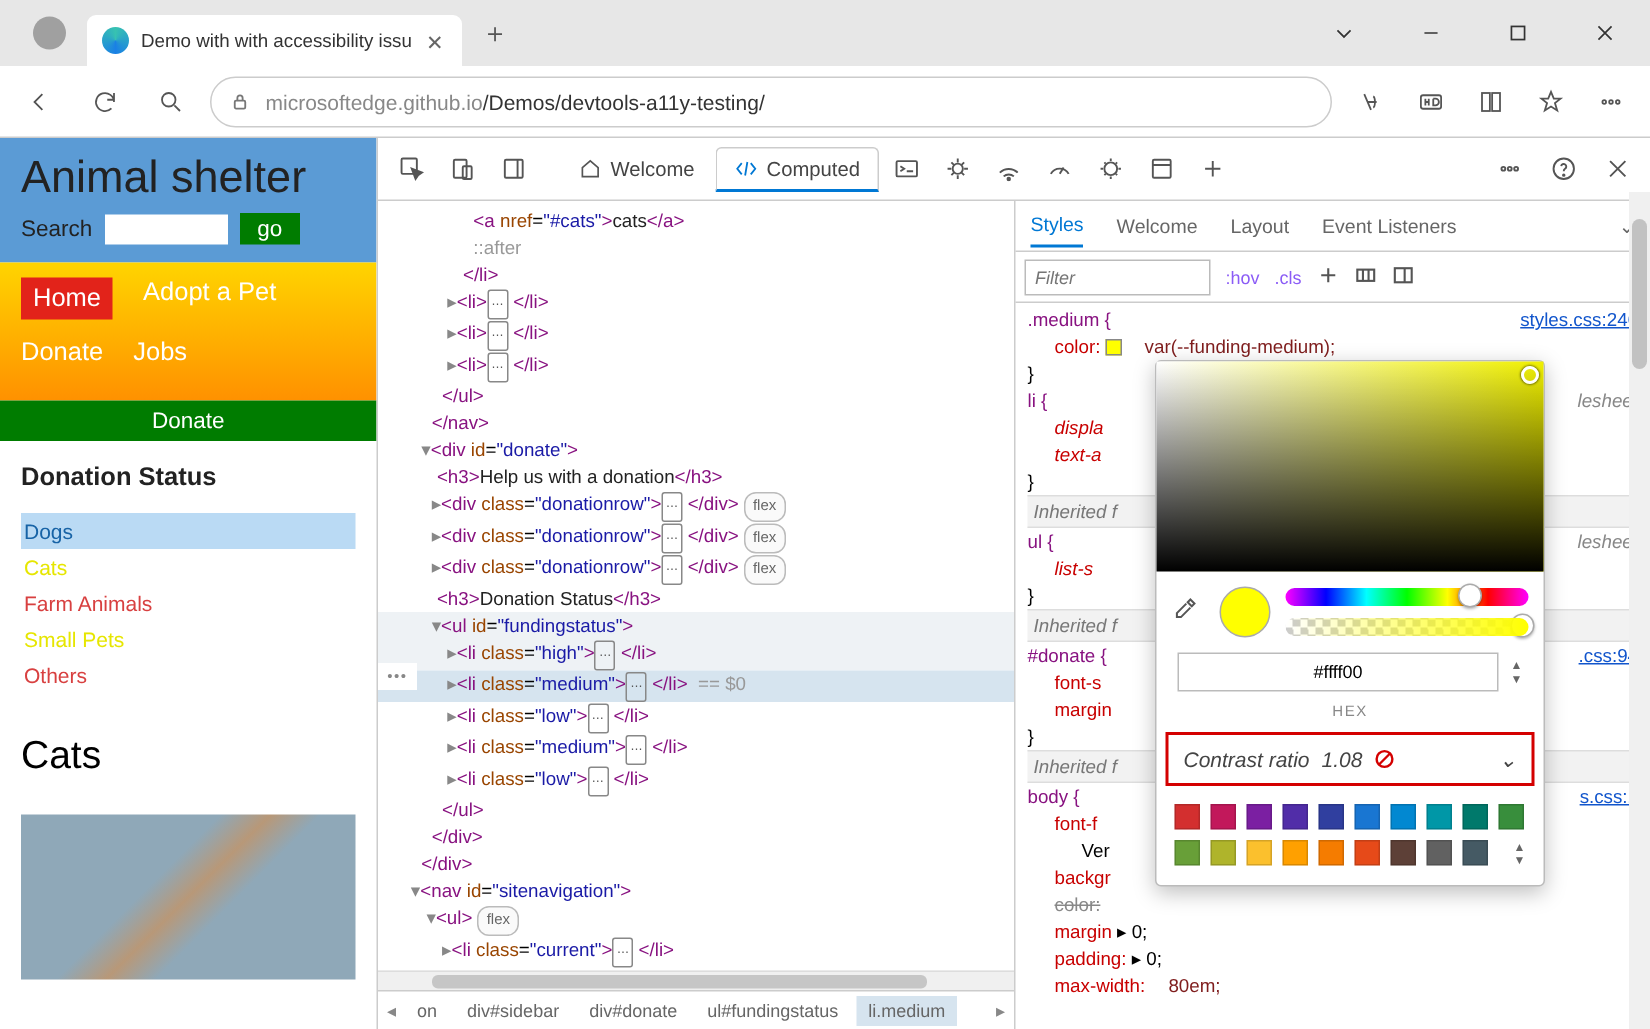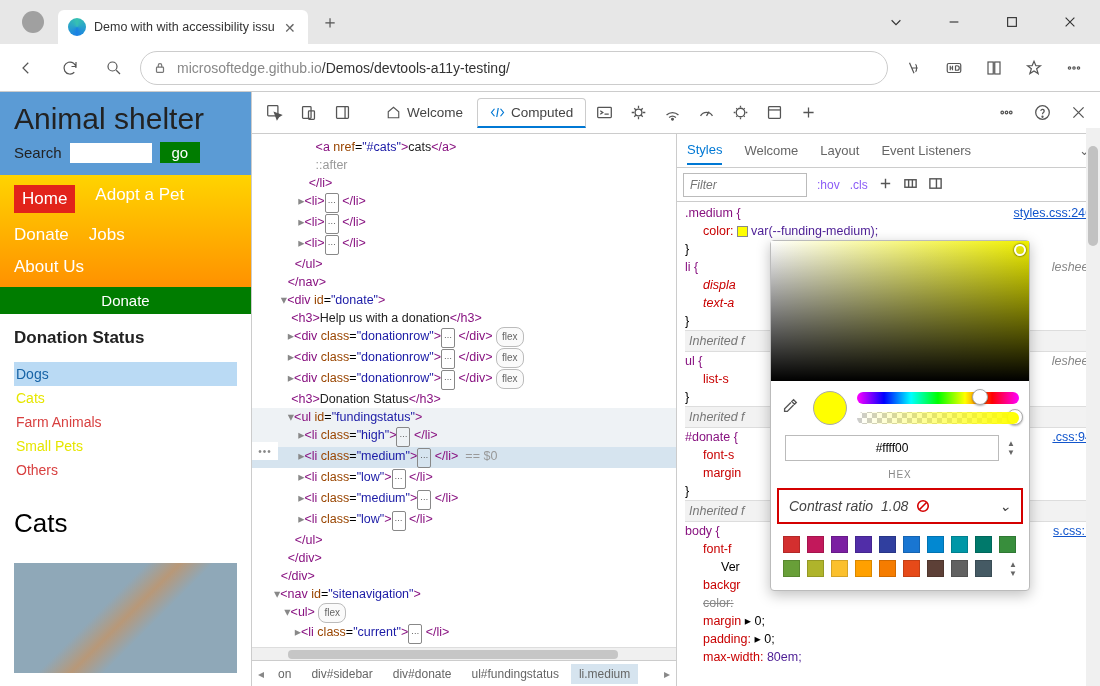--- a/index.html
+++ b/index.html
@@ -98,21 +98,21 @@
 .sfilterrow{height:34px;border-bottom:1px solid #ccc;display:flex;align-items:center;padding:0 6px;gap:10px;font-size:12px;}
 .sfilterrow input{width:124px;height:24px;border:1px solid #bbb;padding:0 6px;font-size:12px;font-style:italic;color:#888;}
 .sfilterrow .seg{color:#8b5cf6;cursor:pointer;}
 .sfilterrow svg{width:15px;height:15px;stroke:#555;fill:none;stroke-width:1.5;}
 .rules{flex:1;font-family:Consolas,monospace;font-size:12.5px;line-height:18px;overflow:hidden;padding:2px 8px;}
 .rule-hd{display:flex;justify-content:space-between;}
 .sel-txt{color:#881280;}
 .link{color:#1155cc;text-decoration:underline;cursor:pointer;}
 .prop{padding-left:18px;}
 .prop .pn{color:#c80000;}
-.prop .pv{color:#4c1d95;}
+.prop .pv{color:#7f1d1d;margin-left:12px;}
 .swatch{display:inline-block;width:11px;height:11px;border:1px solid #888;vertical-align:middle;margin-right:3px;}
 .inh{background:#f2f2f2;border-top:1px solid #ddd;border-bottom:1px solid #ddd;padding:1px 4px;color:#777;font-style:italic;}
 .prop .strike{text-decoration:line-through;color:#888;}
 
 
 .picker{position:absolute;left:770px;top:240px;width:260px;background:#fff;border:1px solid #bbb;box-shadow:0 4px 14px rgba(0,0,0,.25);border-radius:4px;z-index:20;}
 .sat{height:140px;background:linear-gradient(to top,#000,transparent),linear-gradient(to right,#fff,#f0f000);position:relative;}
 .sat .cur{position:absolute;right:3px;top:3px;width:12px;height:12px;border:2px solid #fff;border-radius:50%;box-shadow:0 0 2px #000;}
 .prow{display:flex;align-items:center;padding:10px;gap:10px;}
 .eyedrop{width:22px;height:22px;cursor:pointer;}
@@ -246,23 +246,20 @@
       </div>
     </div>
     <div class="menu">
       <div class="menu-row">
         <a class="active">Home</a>
         <a>Adopt a Pet</a>
       </div>
       <div class="menu-row">
         <a>Donate</a>
         <a>Jobs</a>
-      </div>
-      <div class="menu-row" style="margin-bottom:0">
-        <a>About Us</a>
       </div>
     </div>
     <div class="donate-bar">Donate</div>
     <div class="content">
       <h2>Donation Status</h2>
       <ul class="fundlist">
         <li class="dogs">Dogs</li>
         <li class="cats">Cats</li>
         <li class="farm">Farm Animals</li>
         <li class="sp">Small Pets</li>
@@ -455,21 +452,21 @@
               <span class="link" style="font-style:italic;text-decoration:none;color:#888">lesheet</span>
             </div>
           <div class="prop"><span class="pn" style="font-style:italic">displa</span></div>
           <div class="prop"><span class="pn" style="font-style:italic">text-a</span></div>
           <div>}</div>
           <div class="inh">Inherited f</div>
           <div class="rule-hd">
               <span class="sel-txt">ul {</span>
               <span style="font-style:italic;color:#888">lesheet</span>
             </div>
-          <div class="prop"><span class="pn" style="">list-s</span></div>
+          <div class="prop"><span class="pn" style="font-style:italic">list-s</span></div>
           <div>}</div>
           <div class="inh">Inherited f</div>
           <div class="rule-hd">
               <span class="sel-txt">#donate {</span>
               <span class="link">.css:94</span>
             </div>
           <div class="prop"><span class="pn">font-s</span></div>
           <div class="prop"><span class="pn">margin</span></div>
           <div>}</div>
           <div class="inh">Inherited f</div>

